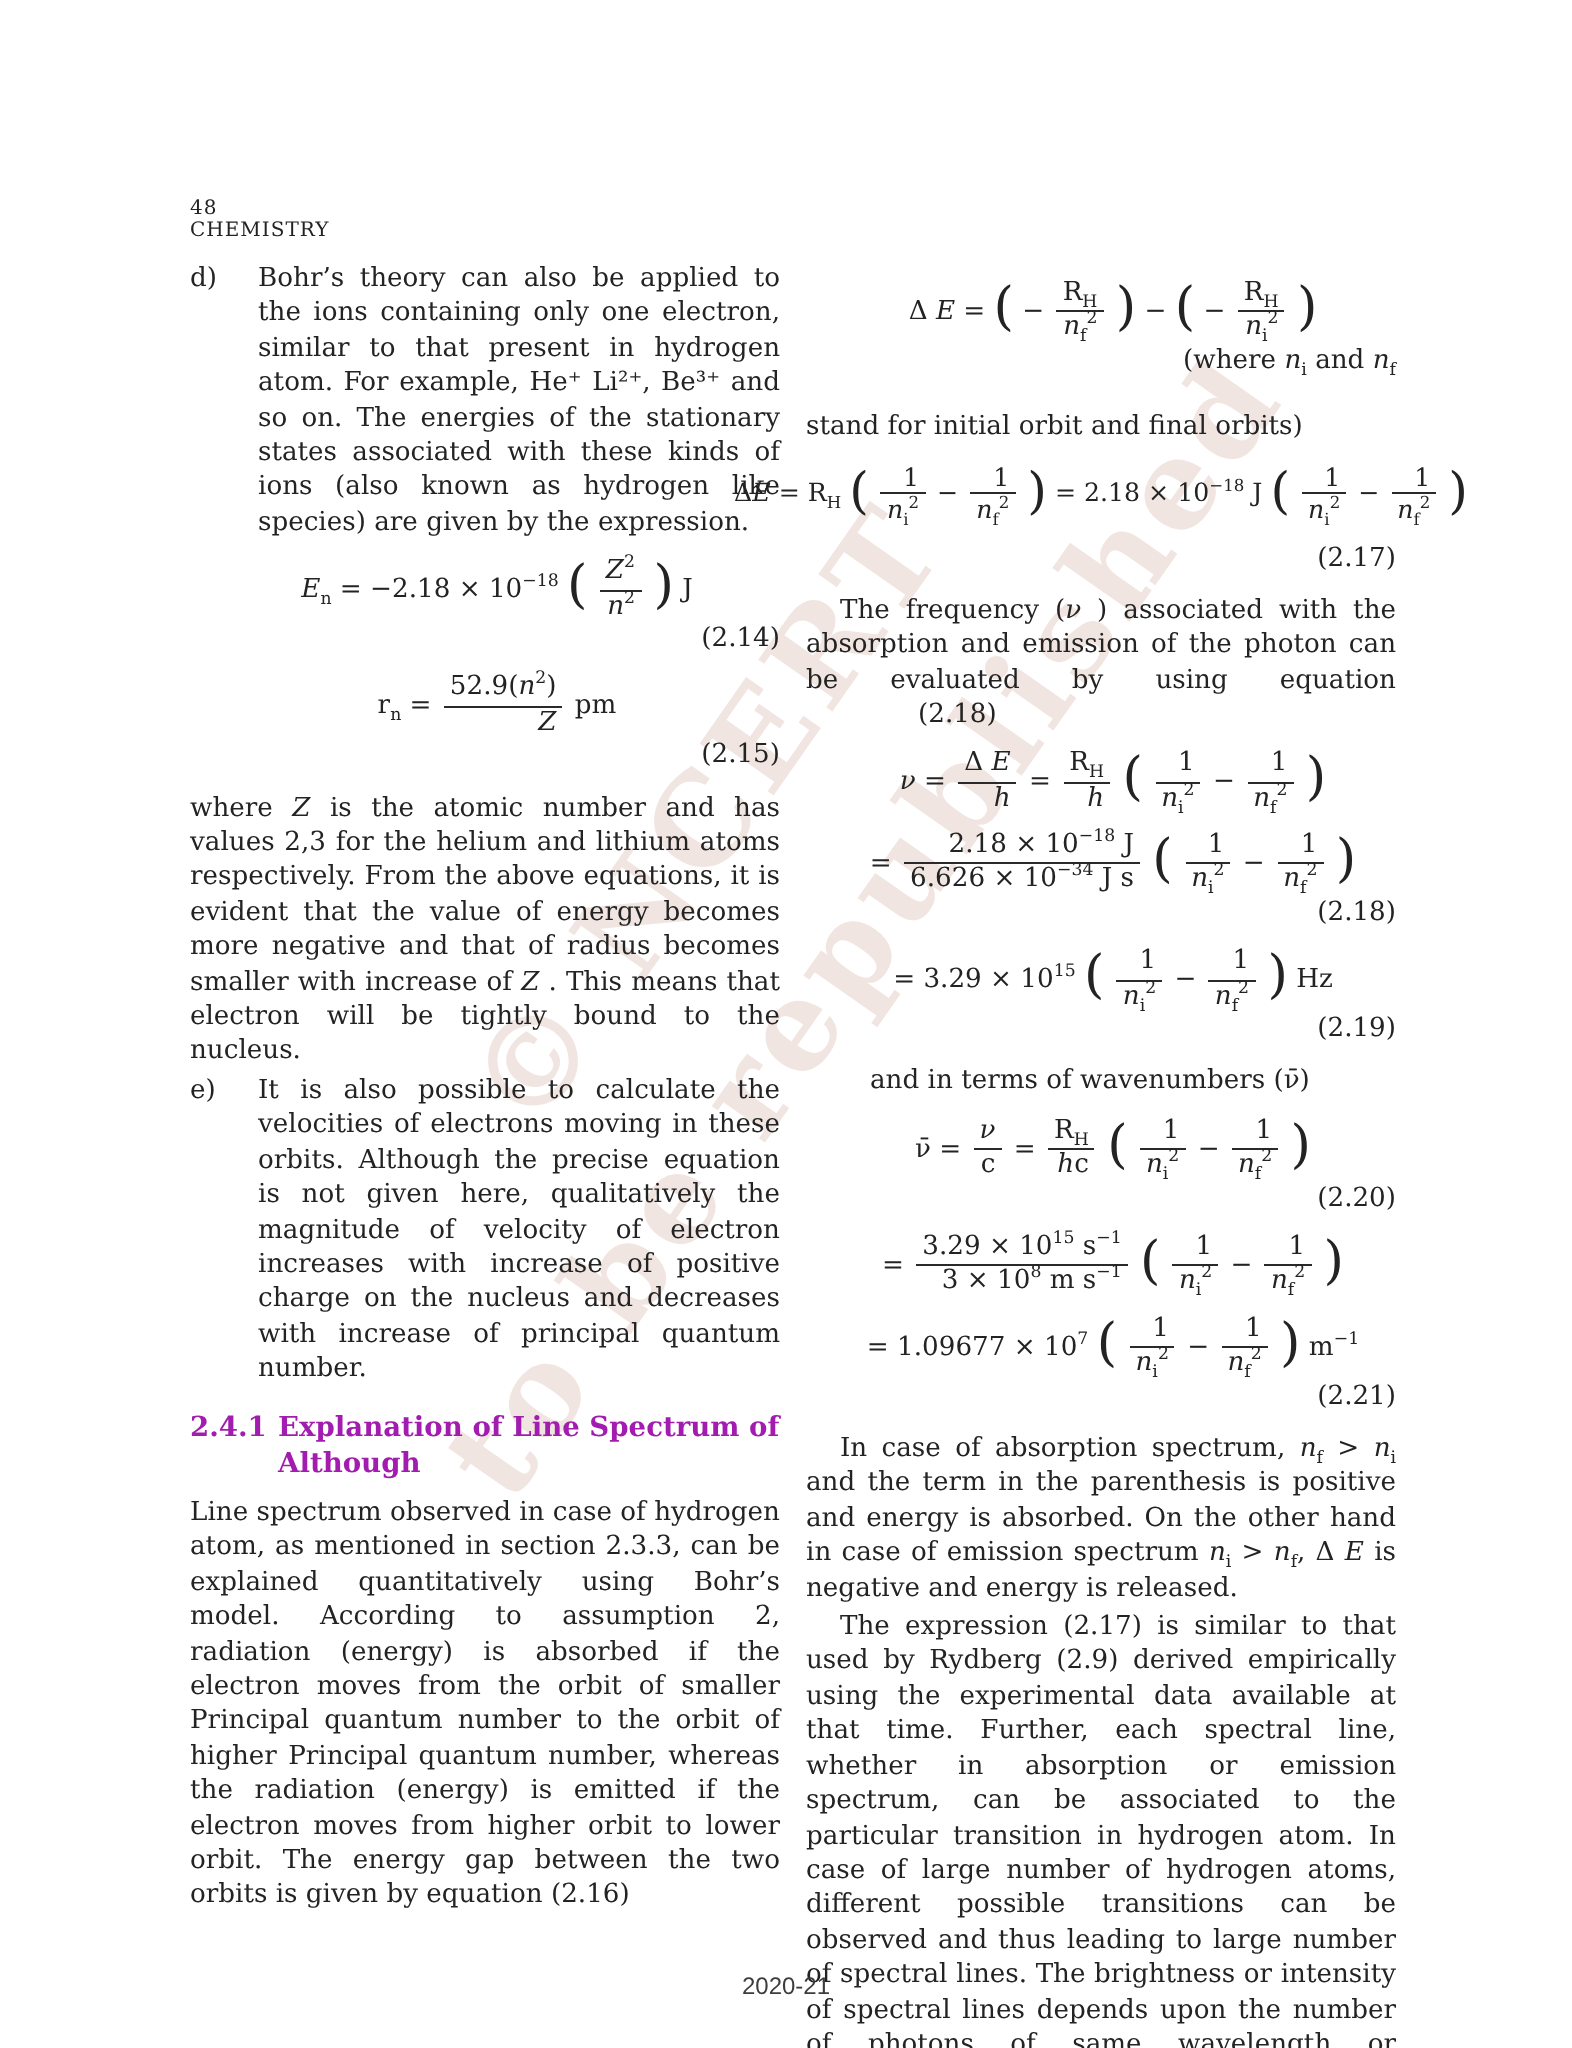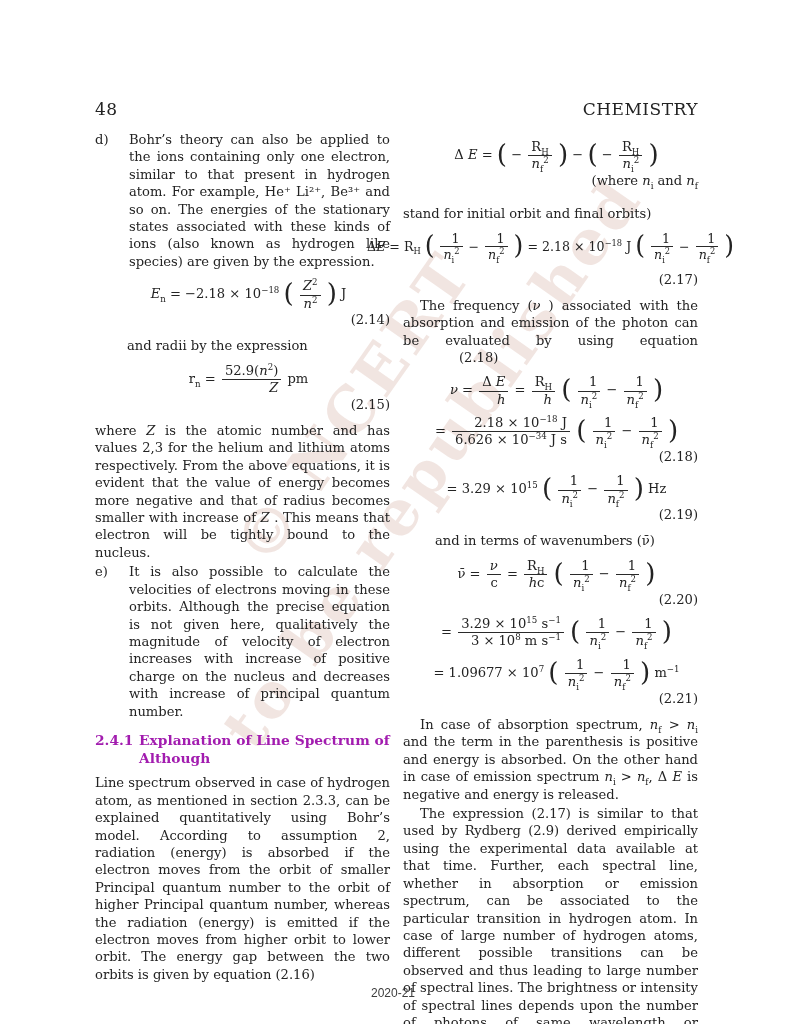--- a/index.html
+++ b/index.html
@@ -7,21 +7,21 @@
     position:relative;
     width:786px;height:1024px;
     background:#ffffff;
     font-family:"DejaVu Serif",serif;
     color:#232323;
     overflow:hidden;
   }
   .header{
     position:absolute;top:99px;left:95px;width:603px;
     display:flex;justify-content:space-between;
-    font-size:17px;letter-spacing:0.5px;
+    font-size:10px;letter-spacing:0.5px;flex-direction:column;
   }
   .content{
     position:absolute;top:131px;left:95px;width:603px;
     display:flex;gap:13px;z-index:2;
   }
   .col{width:295px;font-size:13.1px;line-height:1.33;text-align:justify;}
   p.para{margin:0 0 2px 0;}
   .indent{text-indent:17px;}
   .li{display:flex;margin:0;}
   .li-label{width:34px;flex-shrink:0;}
@@ -79,21 +79,20 @@
       <div class="li">
         <span class="li-label">d)</span>
         <span class="li-body">Bohr’s theory can also be applied to the ions containing only one electron, similar to that present in hydrogen atom. For example, He⁺ Li²⁺, Be³⁺ and so on. The energies of the stationary states associated with these kinds of ions (also known as hydrogen like species) are given by the expression.</span>
       </div>
 
       <div class="eqrow">
         <span class="eqbody"><i>E</i><sub>n</sub> = −2.18 × 10<sup>−18</sup> <span class="bp">(</span> <span class="fr"><span class="nu"><i>Z</i><sup>2</sup></span><span class="de"><i>n</i><sup>2</sup></span></span> <span class="bp">)</span> J</span>
         <span class="eqnum">(2.14)</span>
       </div>
 
-      <p class="plain-line">and radii by the expression</p>
 
       <div class="eqrow">
         <span class="eqbody">r<sub>n</sub> = <span class="fr"><span class="nu">52.9(<i>n</i><sup>2</sup>)</span><span class="de"><i>Z</i></span></span> pm</span>
         <span class="eqnum">(2.15)</span>
       </div>
 
       <p class="para">where <i>Z</i> is the atomic number and has values 2,3 for the helium and lithium atoms respectively. From the above equations, it is evident that the value of energy becomes more negative and that of radius becomes smaller with increase of <i>Z</i> . This means that electron will be tightly bound to the nucleus.</p>
 
       <div class="li">
         <span class="li-label">e)</span>

